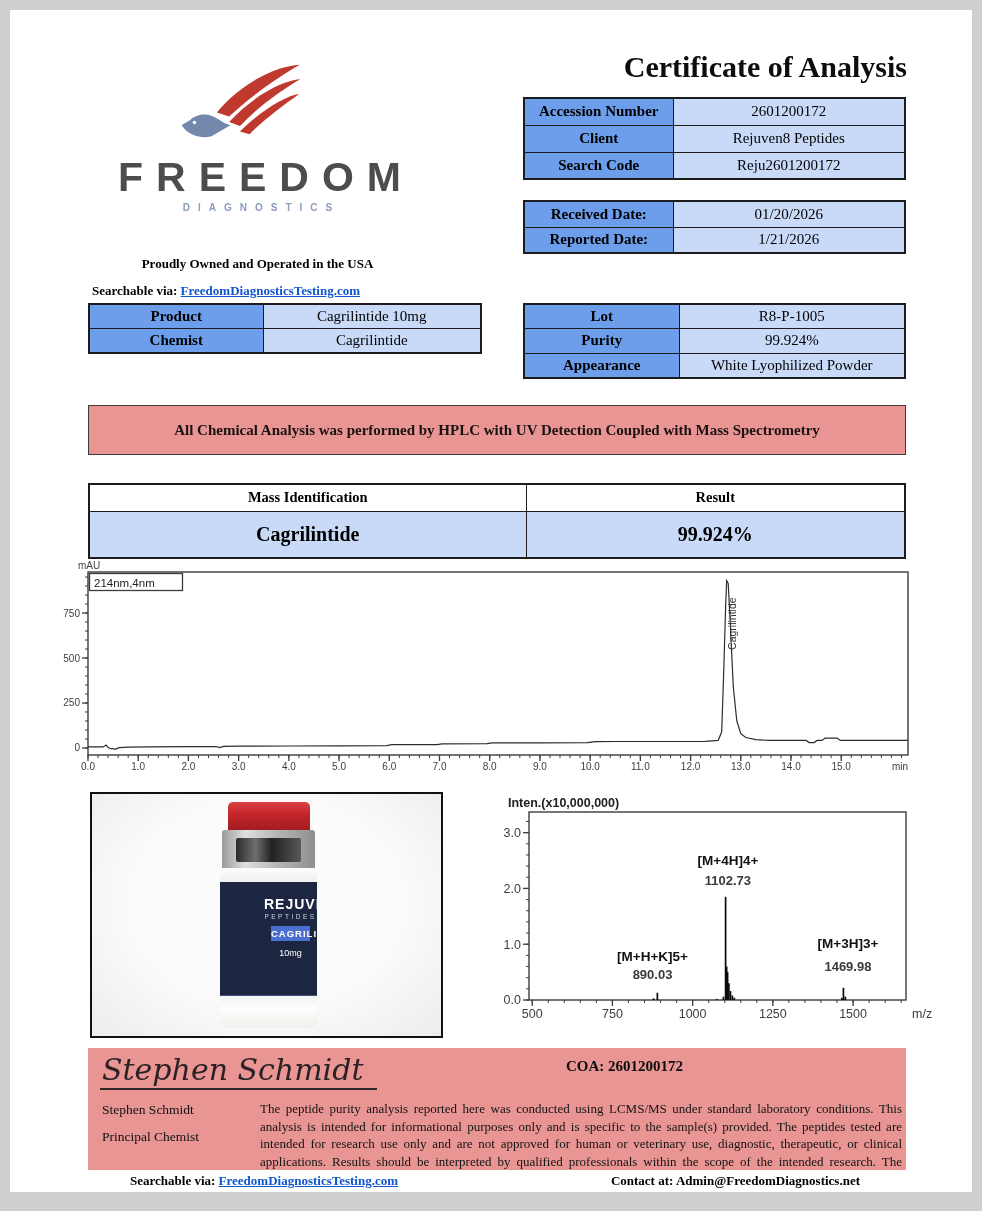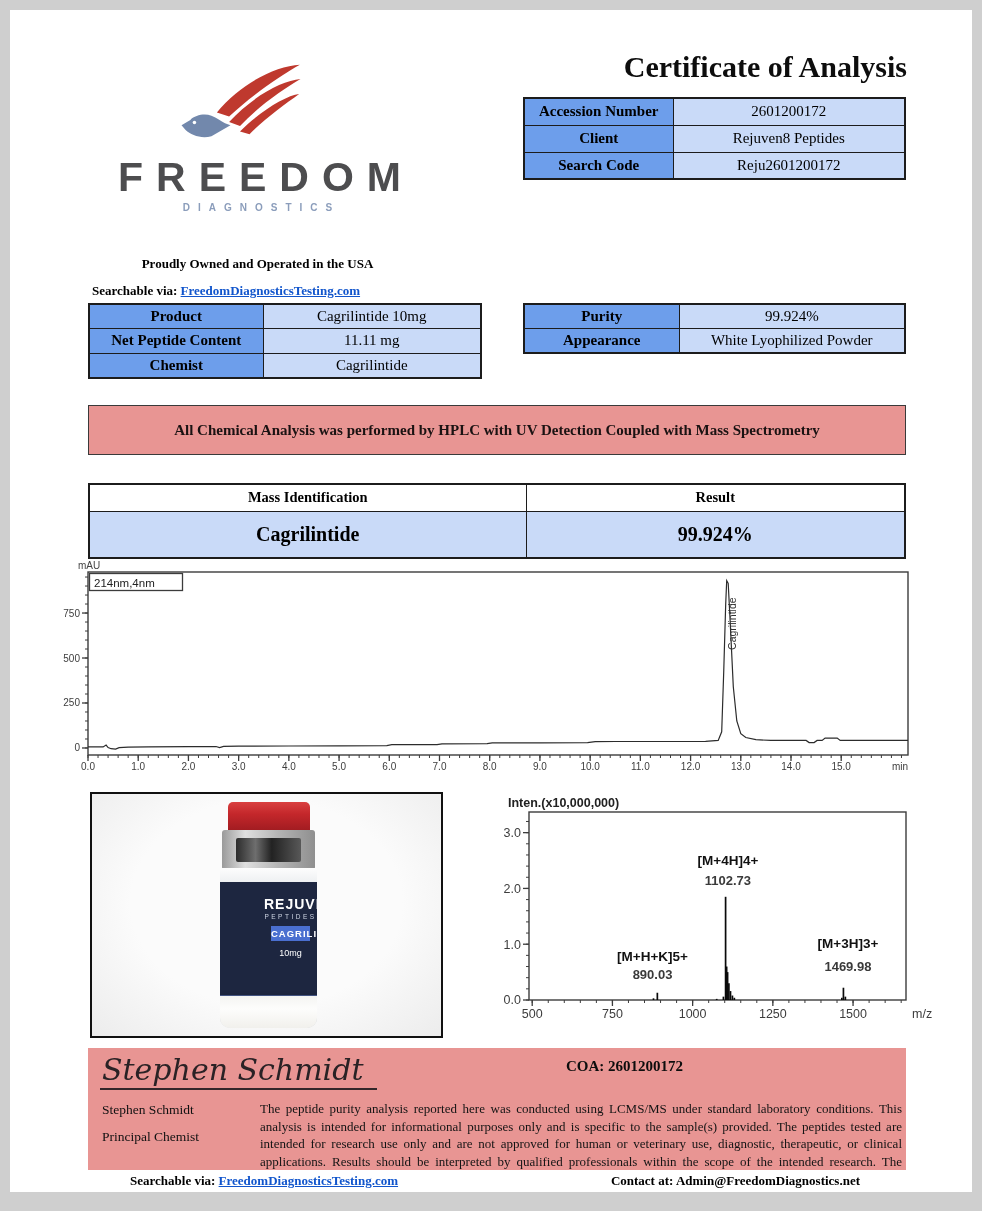--- a/index.html
+++ b/index.html
@@ -133,48 +133,64 @@
       <td class="lbl">Client</td>
       <td class="val">Rejuven8 Peptides</td>
         </tr>
     <tr>
       <td class="lbl">Search Code</td>
       <td class="val">Reju2601200172</td>
         </tr>
   </tbody>
     </table>
 
+  <table class="info dates" style="left:513px;top:190px;width:383px;">
+    <colgroup>
+        <col style="width:149px">
+        <col>
+      </colgroup>
+    <tbody>
+        <tr>
+      <td class="lbl">Received Date:</td>
+      <td class="val">01/20/2026</td>
+        </tr>
+    <tr>
+      <td class="lbl">Reported Date:</td>
+      <td class="val">1/21/2026</td>
+        </tr>
+  </tbody>
+    </table>
 
   <table class="info prod" style="left:78px;top:293px;width:394px;">
     <colgroup>
         <col style="width:174px">
         <col>
       </colgroup>
     <tbody>
         <tr>
       <td class="lbl">Product</td>
       <td class="val">Cagrilintide 10mg</td>
         </tr>
     <tr>
-      <td class="lbl">Net Peptide Content</td>
-      <td class="val">11.11 mg</td>
-        </tr>
-    <tr>
       <td class="lbl">Chemist</td>
       <td class="val">Cagrilintide</td>
         </tr>
   </tbody>
     </table>
 
   <table class="info prod" style="left:513px;top:293px;width:383px;">
     <colgroup>
         <col style="width:155px">
         <col>
       </colgroup>
     <tbody>
+        <tr>
+      <td class="lbl">Lot</td>
+      <td class="val">R8-P-1005</td>
+        </tr>
     <tr>
       <td class="lbl">Purity</td>
       <td class="val">99.924%</td>
         </tr>
     <tr>
       <td class="lbl">Appearance</td>
       <td class="val">White Lyophilized Powder</td>
         </tr>
   </tbody>
     </table>

